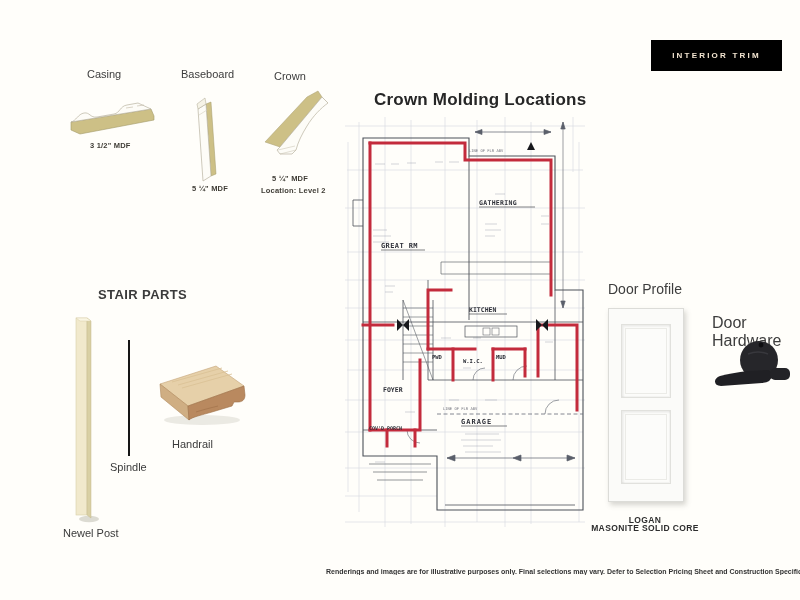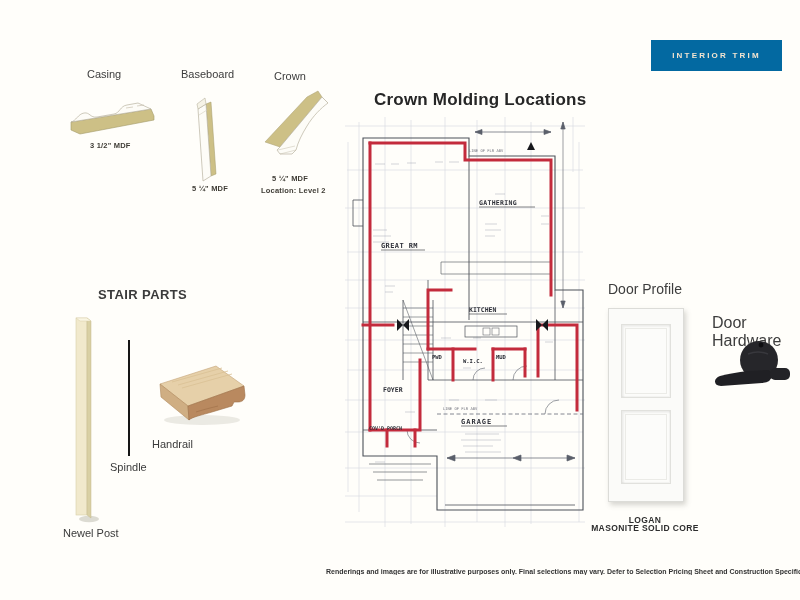--- a/index.html
+++ b/index.html
@@ -1,21 +1,21 @@
 <!DOCTYPE html>
 <html><head>
 <meta charset="utf-8">
 <style>
   html,body{margin:0;padding:0;background:#fffefa;}
   .sheet{position:relative;width:800px;height:600px;background:#fffefa;overflow:hidden;
          font-family:"Liberation Sans",sans-serif;color:#3a3a3a;}
   .abs{position:absolute;}
 
   
-  .banner{left:651px;top:40px;width:131px;height:31px;background:#0369a1;
+  .banner{left:651px;top:40px;width:131px;height:31px;background:#000000;
           display:flex;align-items:center;justify-content:center;}
   .banner span{color:#f2e4d0;font-size:8px;font-weight:600;letter-spacing:2.2px;}
 
   
   .trim-title{font-size:11px;color:#3c3c3c;}
   .trim-spec{font-size:7.5px;font-weight:700;color:#3f3c35;letter-spacing:.2px;}
   .trim-loc{font-size:7.5px;font-weight:700;color:#3f3c35;letter-spacing:.2px;}
 
   .plan-title{left:374px;top:90px;font-size:17px;font-weight:600;color:#262626;letter-spacing:.2px;}
   .floor-plan{left:345px;top:112px;width:240px;height:420px;}
@@ -185,21 +185,21 @@
   <div class="abs part-label" style="left:110px;top:461px;">Spindle</div>
 
   <svg class="abs" style="left:152px;top:362px;" width="96" height="66" viewBox="0 0 96 66">
     <ellipse cx="50" cy="58" rx="38" ry="5" fill="#d8d5cc" opacity="0.5"></ellipse>
     <polygon points="8,22 64,4 92,24 36,44" fill="#e6d0a9" stroke="#c4a277" stroke-width="0.6"></polygon>
     <path d="M20,20 L70,6 M30,26 L80,12 M26,23 L76,9" stroke="#d9c094" stroke-width="0.8" fill="none"></path>
     <polygon points="8,22 36,44 37,58 9,35" fill="#cfae83" stroke="#b08a5d" stroke-width="0.6"></polygon>
     <path d="M36,44 L92,24 L93,33 C93,38 90,40 86,40 L82,40 L80,44 L60,50 C50,53 40,55 37,58 Z" fill="#b9895f" stroke="#9c6f47" stroke-width="0.6"></path>
     <path d="M44,50 C50,48 58,46 66,44" stroke="#a5754c" stroke-width="0.8" fill="none"></path>
   </svg>
-  <div class="abs part-label" style="left:152px;top:438px;">Handrail</div>
+  <div class="abs part-label" style="left:172px;top:438px;">Handrail</div>
 
   <div class="abs dp-title">Door Profile</div>
   <div class="abs door">
     <div class="panel panel-top"></div>
     <div class="panel panel-bottom"></div>
   </div>
   <div class="abs door-brand">MASONITE SOLID CORE</div>
   <div class="abs door-model">LOGAN</div>
 
   <div class="abs hw-title">Door Hardware</div>

